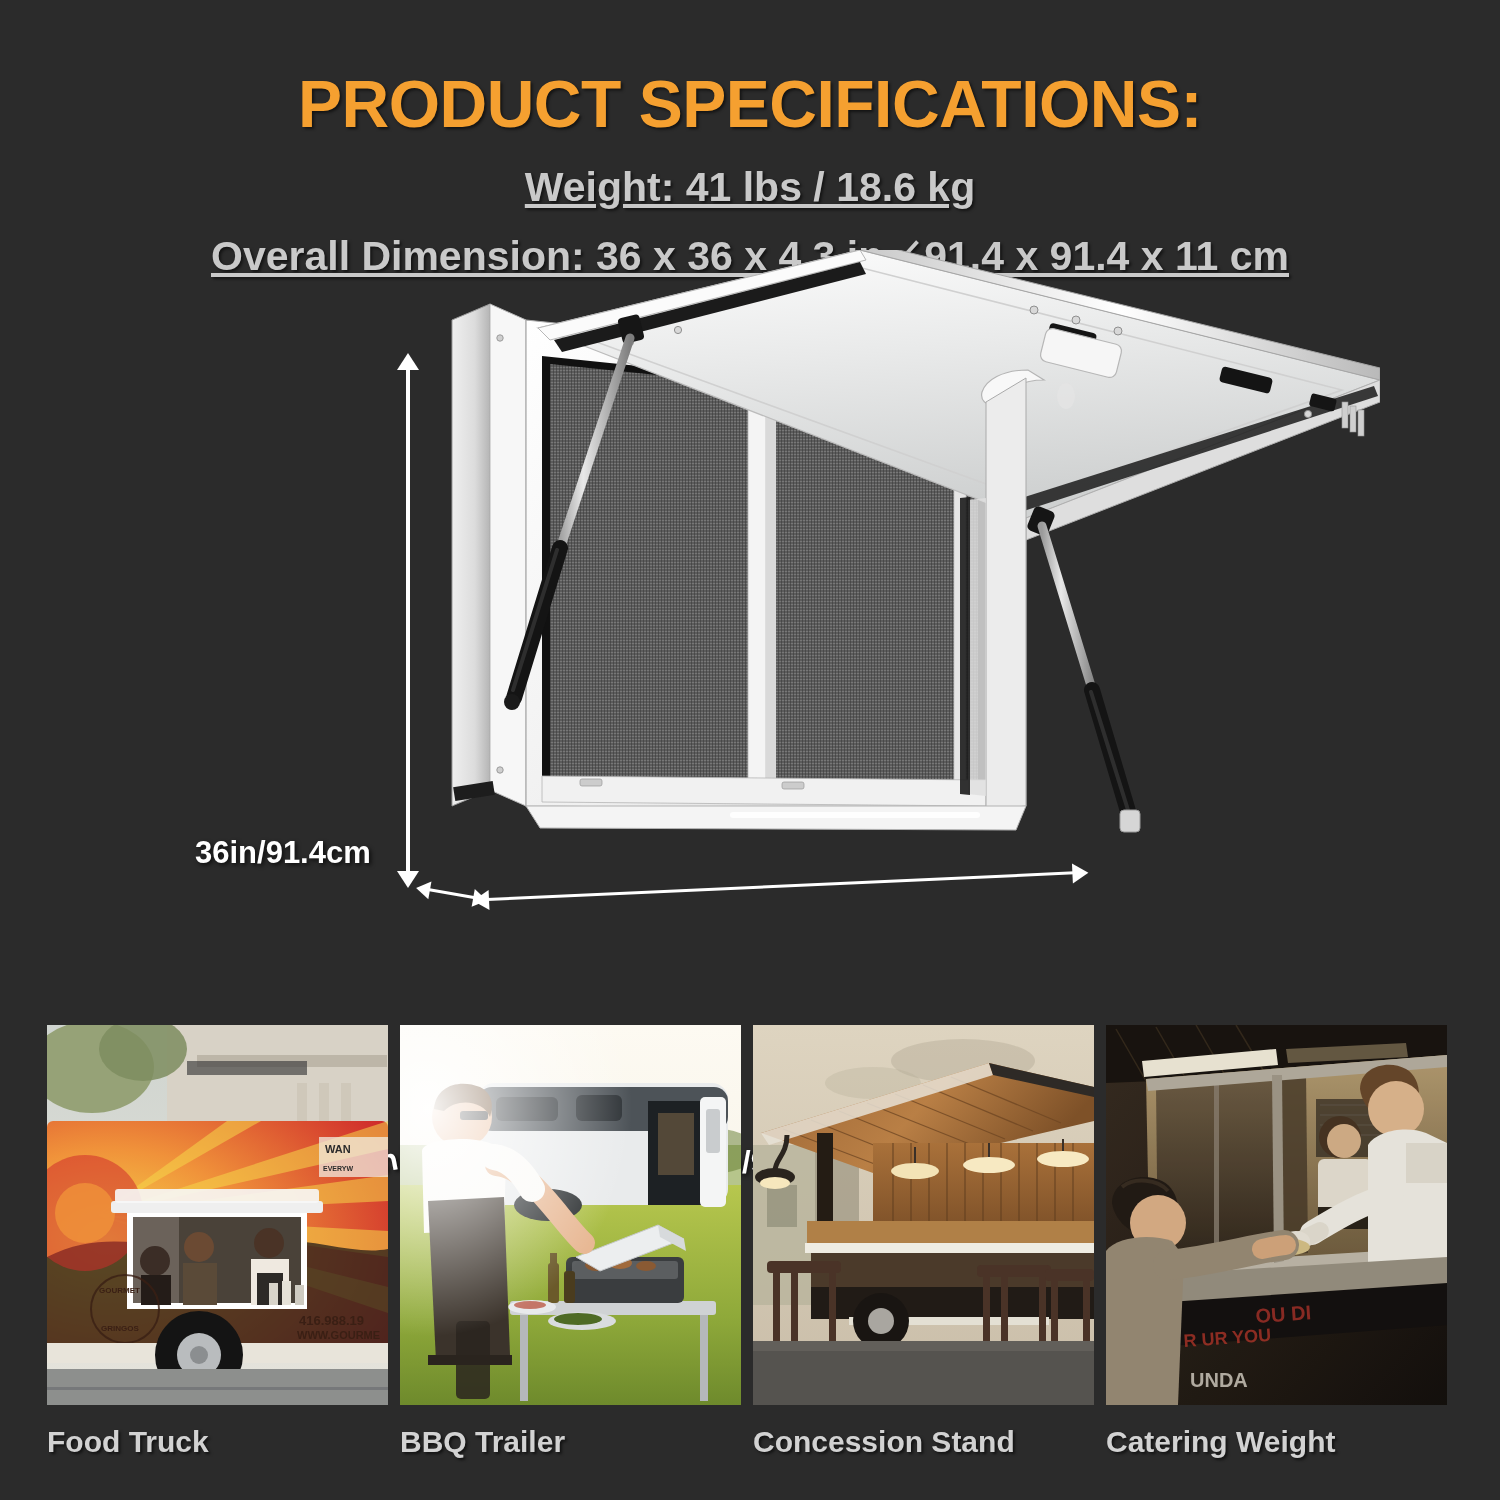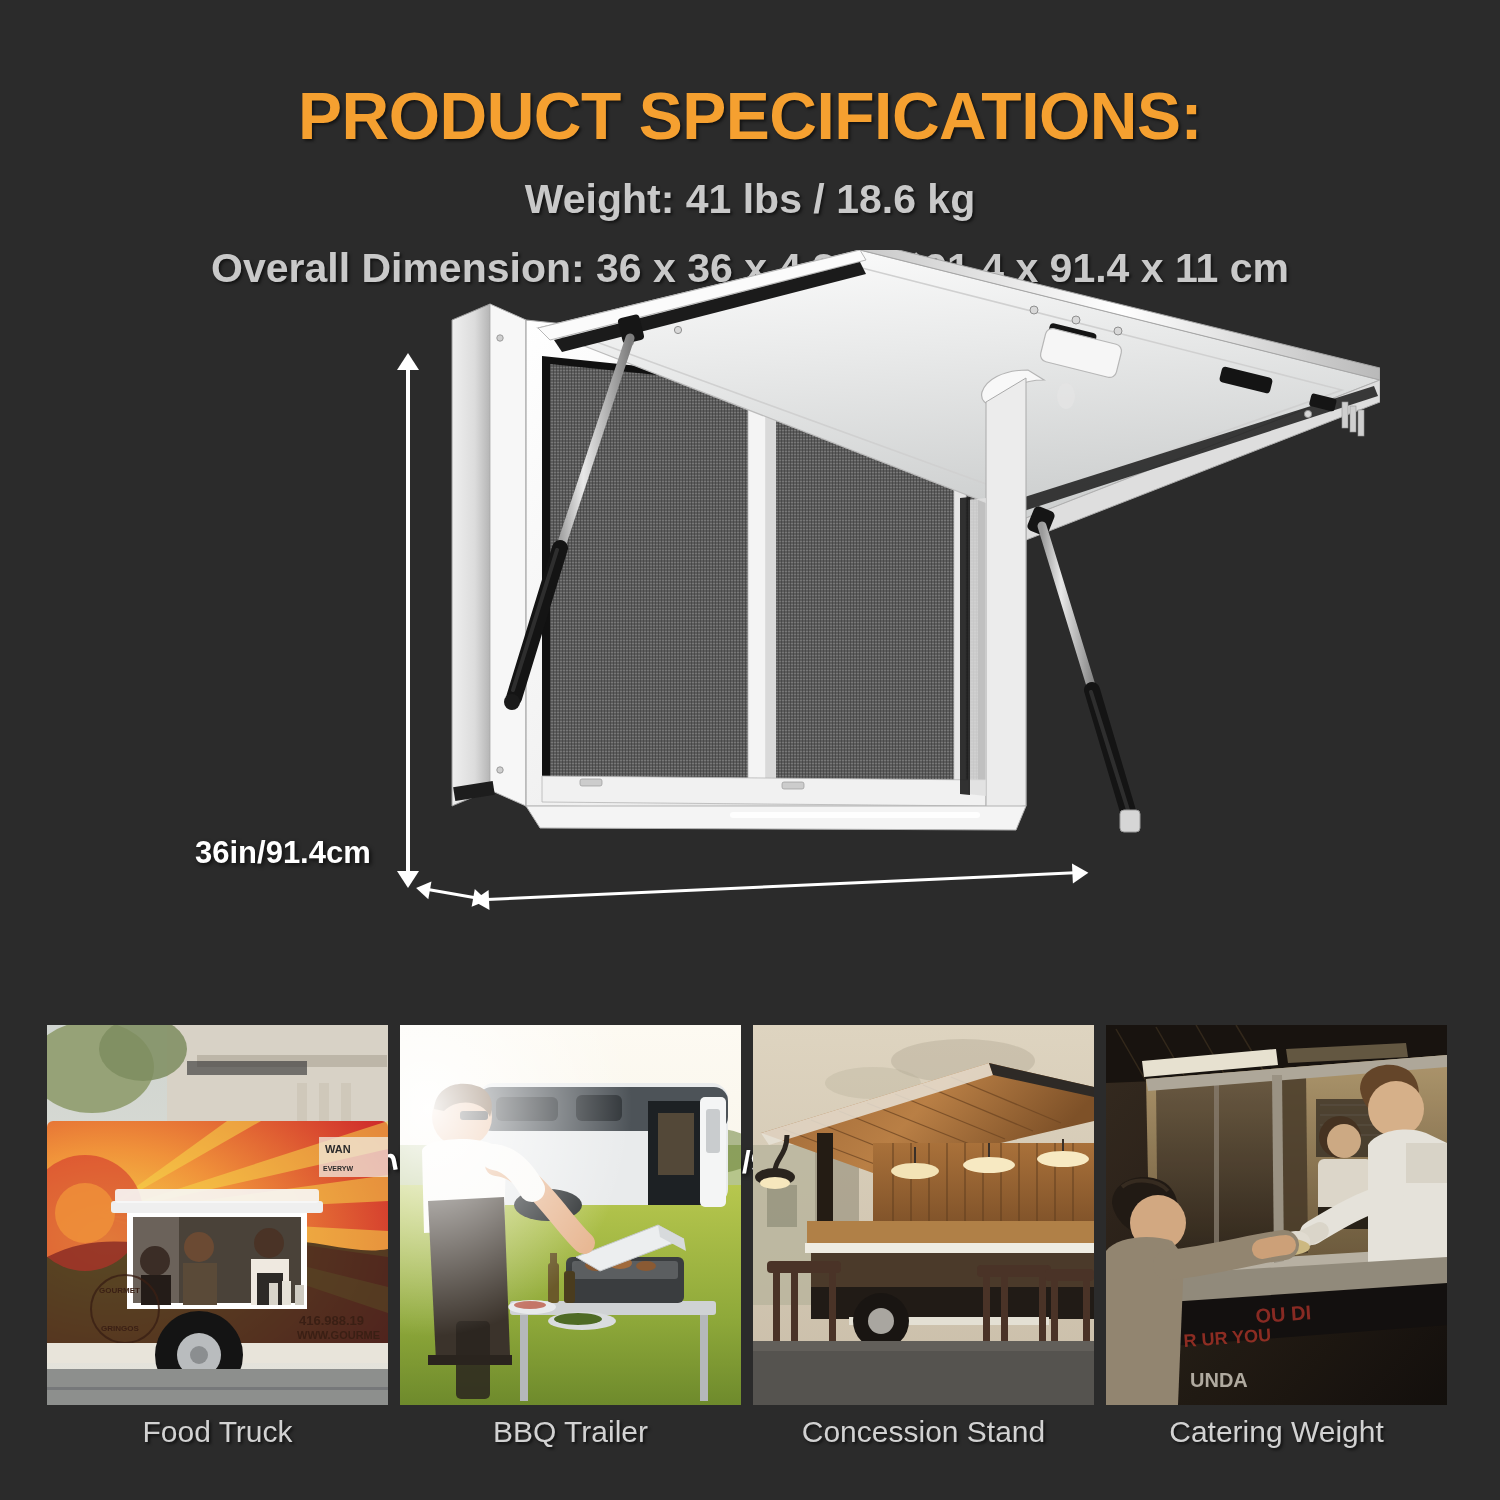--- a/index.html
+++ b/index.html
@@ -5,34 +5,35 @@
   * { margin:0; padding:0; box-sizing:border-box; }
   html,body { width:1500px; height:1500px; }
   body {
     background:#2b2b2b;
     font-family:"Liberation Sans", sans-serif;
     position:relative;
     overflow:hidden;
   }
 
   
-  .header { position:absolute; top:16px; left:0; width:1500px; text-align:center; }
+  .header { position:absolute; top:4px; left:0; width:1500px; text-align:center; }
   .spec-title {
     margin-top:62px;
     font-size:66px;
     font-weight:bold;
     color:#f5a030;
     letter-spacing:-0.5px;
     text-shadow:2px 2px 3px rgba(0,0,0,.55);
   }
   .spec-line {
     font-size:41px;
     font-weight:bold;
     color:#c9c9c9;
     text-shadow:2px 2px 3px rgba(0,0,0,.55);
+    text-decoration:underline;
   }
   .spec-weight { margin-top:22px; }
   .spec-dim { margin-top:18px; }
 
   
   .stage { position:absolute; left:0; top:250px; width:1500px; height:740px;text-decoration:underline; }
 
   
   .dim-label {
     position:absolute; color:#ffffff; font-weight:bold;
@@ -82,22 +83,22 @@
   .usecases {
     position:absolute; left:47px; top:1025px;
     width:1406px; display:flex; gap:12px;
   }
   .uc-cell { width:341px; }
   .uc-photo {
     width:341px; height:380px; overflow:hidden; position:relative;
     background:#8b5cf6;
   }
   .uc-caption {
-    margin-top:10px; text-align:center;
-    font-size:30px; font-weight:normal; color:#d2d2d2;
+    margin-top:20px; 
+    font-size:30px; font-weight:bold; color:#d2d2d2;
     text-shadow:2px 2px 3px rgba(0,0,0,.6);
   }
 </style>
 </head>
 <body>
 
 <div class="header">
   <div class="spec-title">PRODUCT SPECIFICATIONS:</div>
   <div class="spec-line spec-weight">Weight: 41 lbs / 18.6 kg</div>
   <div class="spec-line spec-dim">Overall Dimension: 36 x 36 x 4.3 in／91.4 x 91.4 x 11 cm</div>

